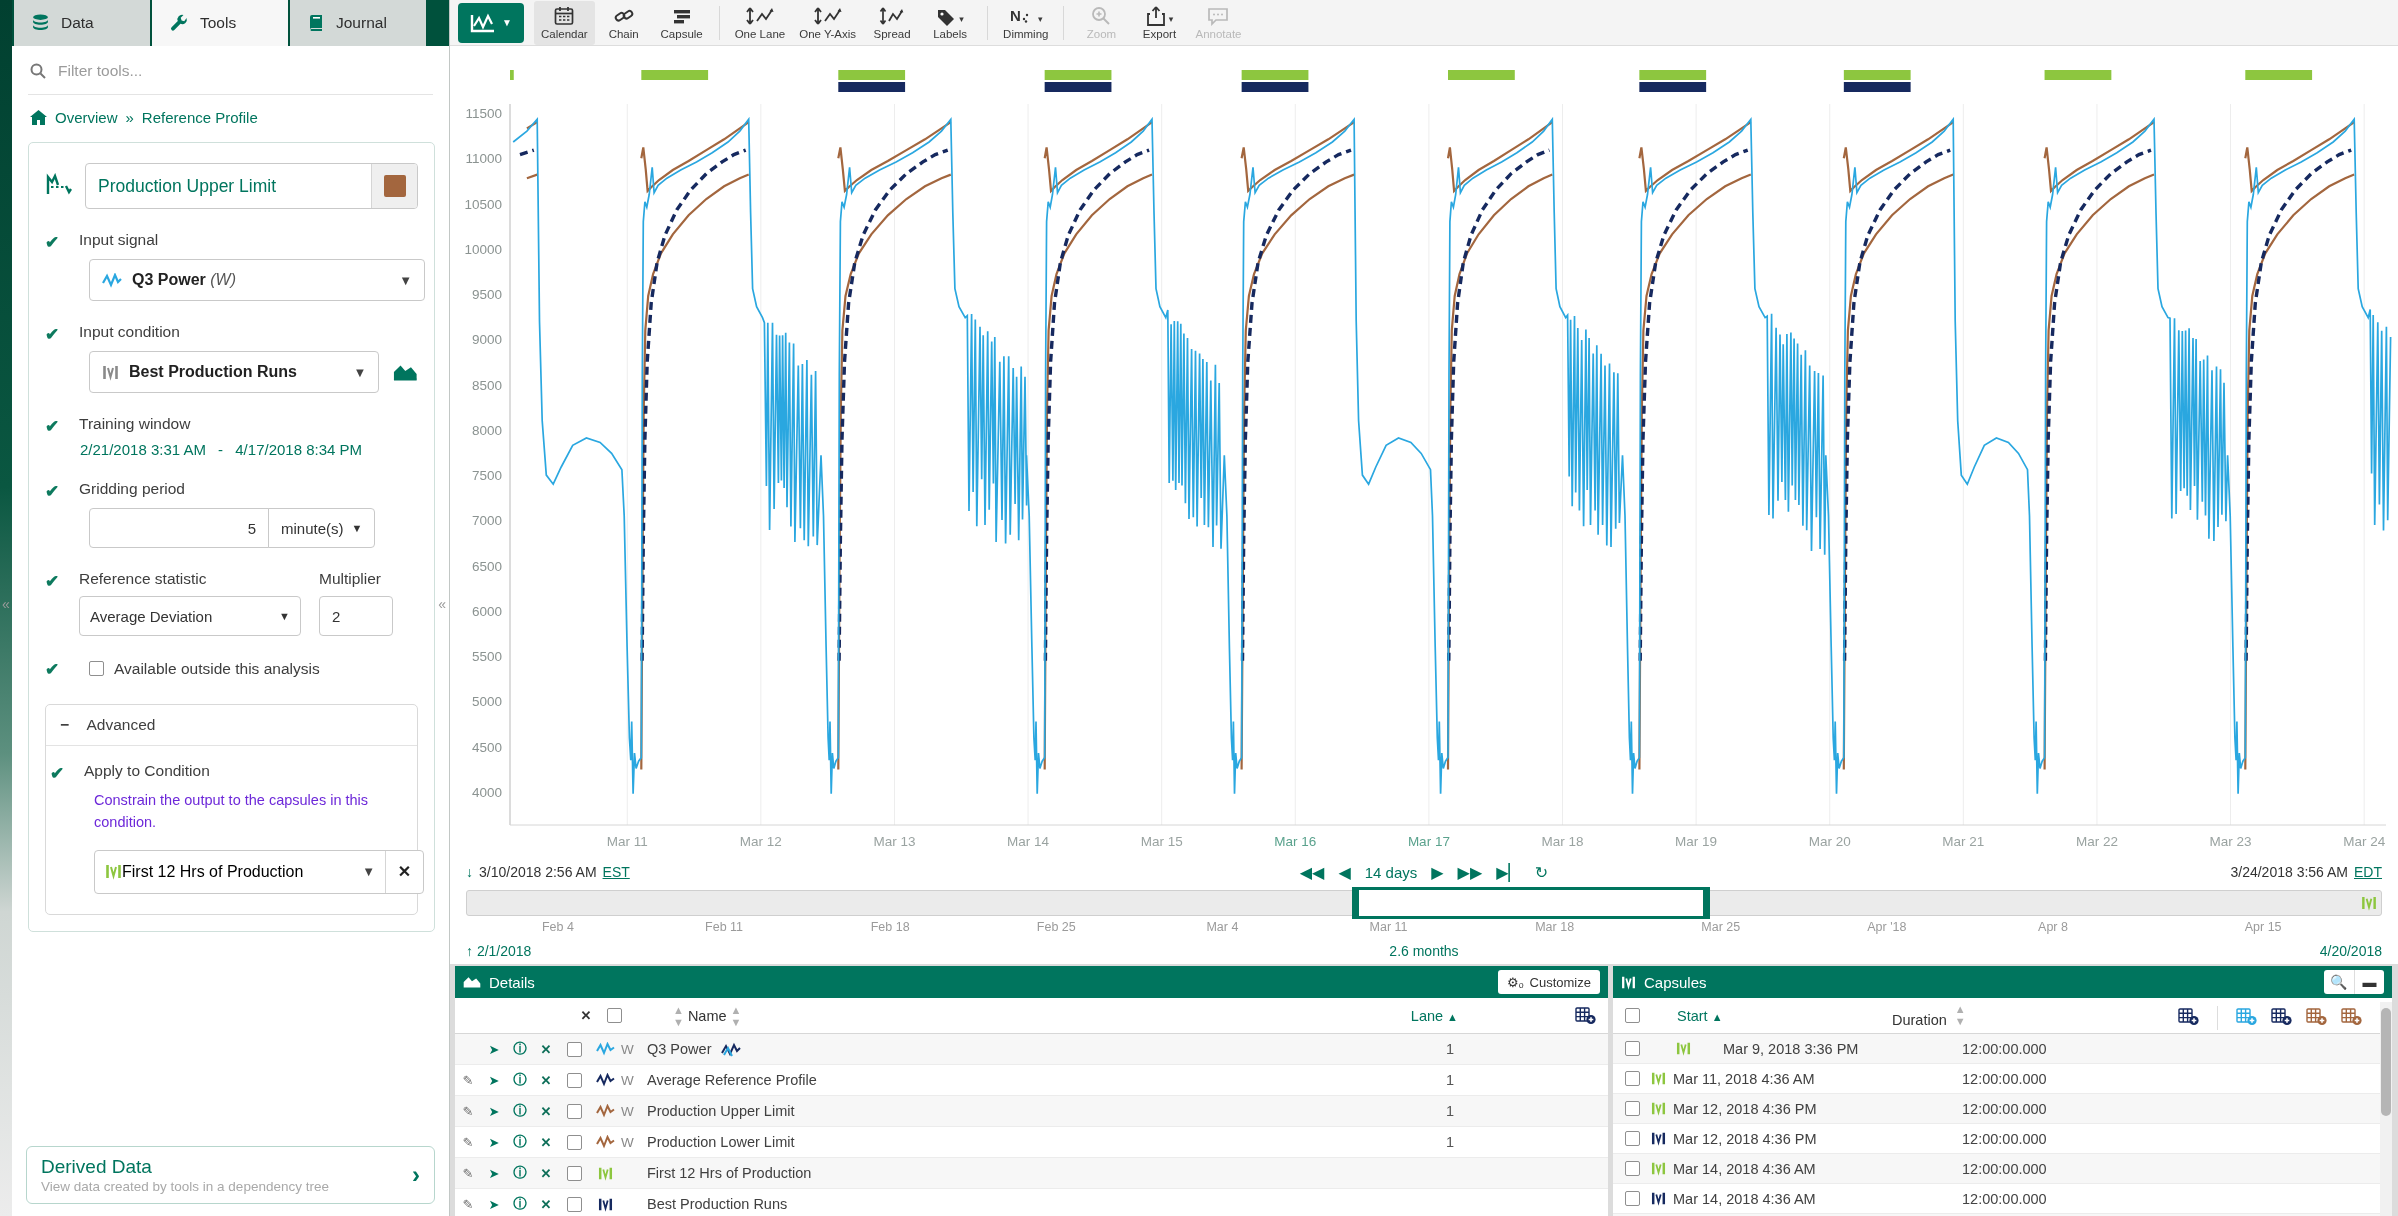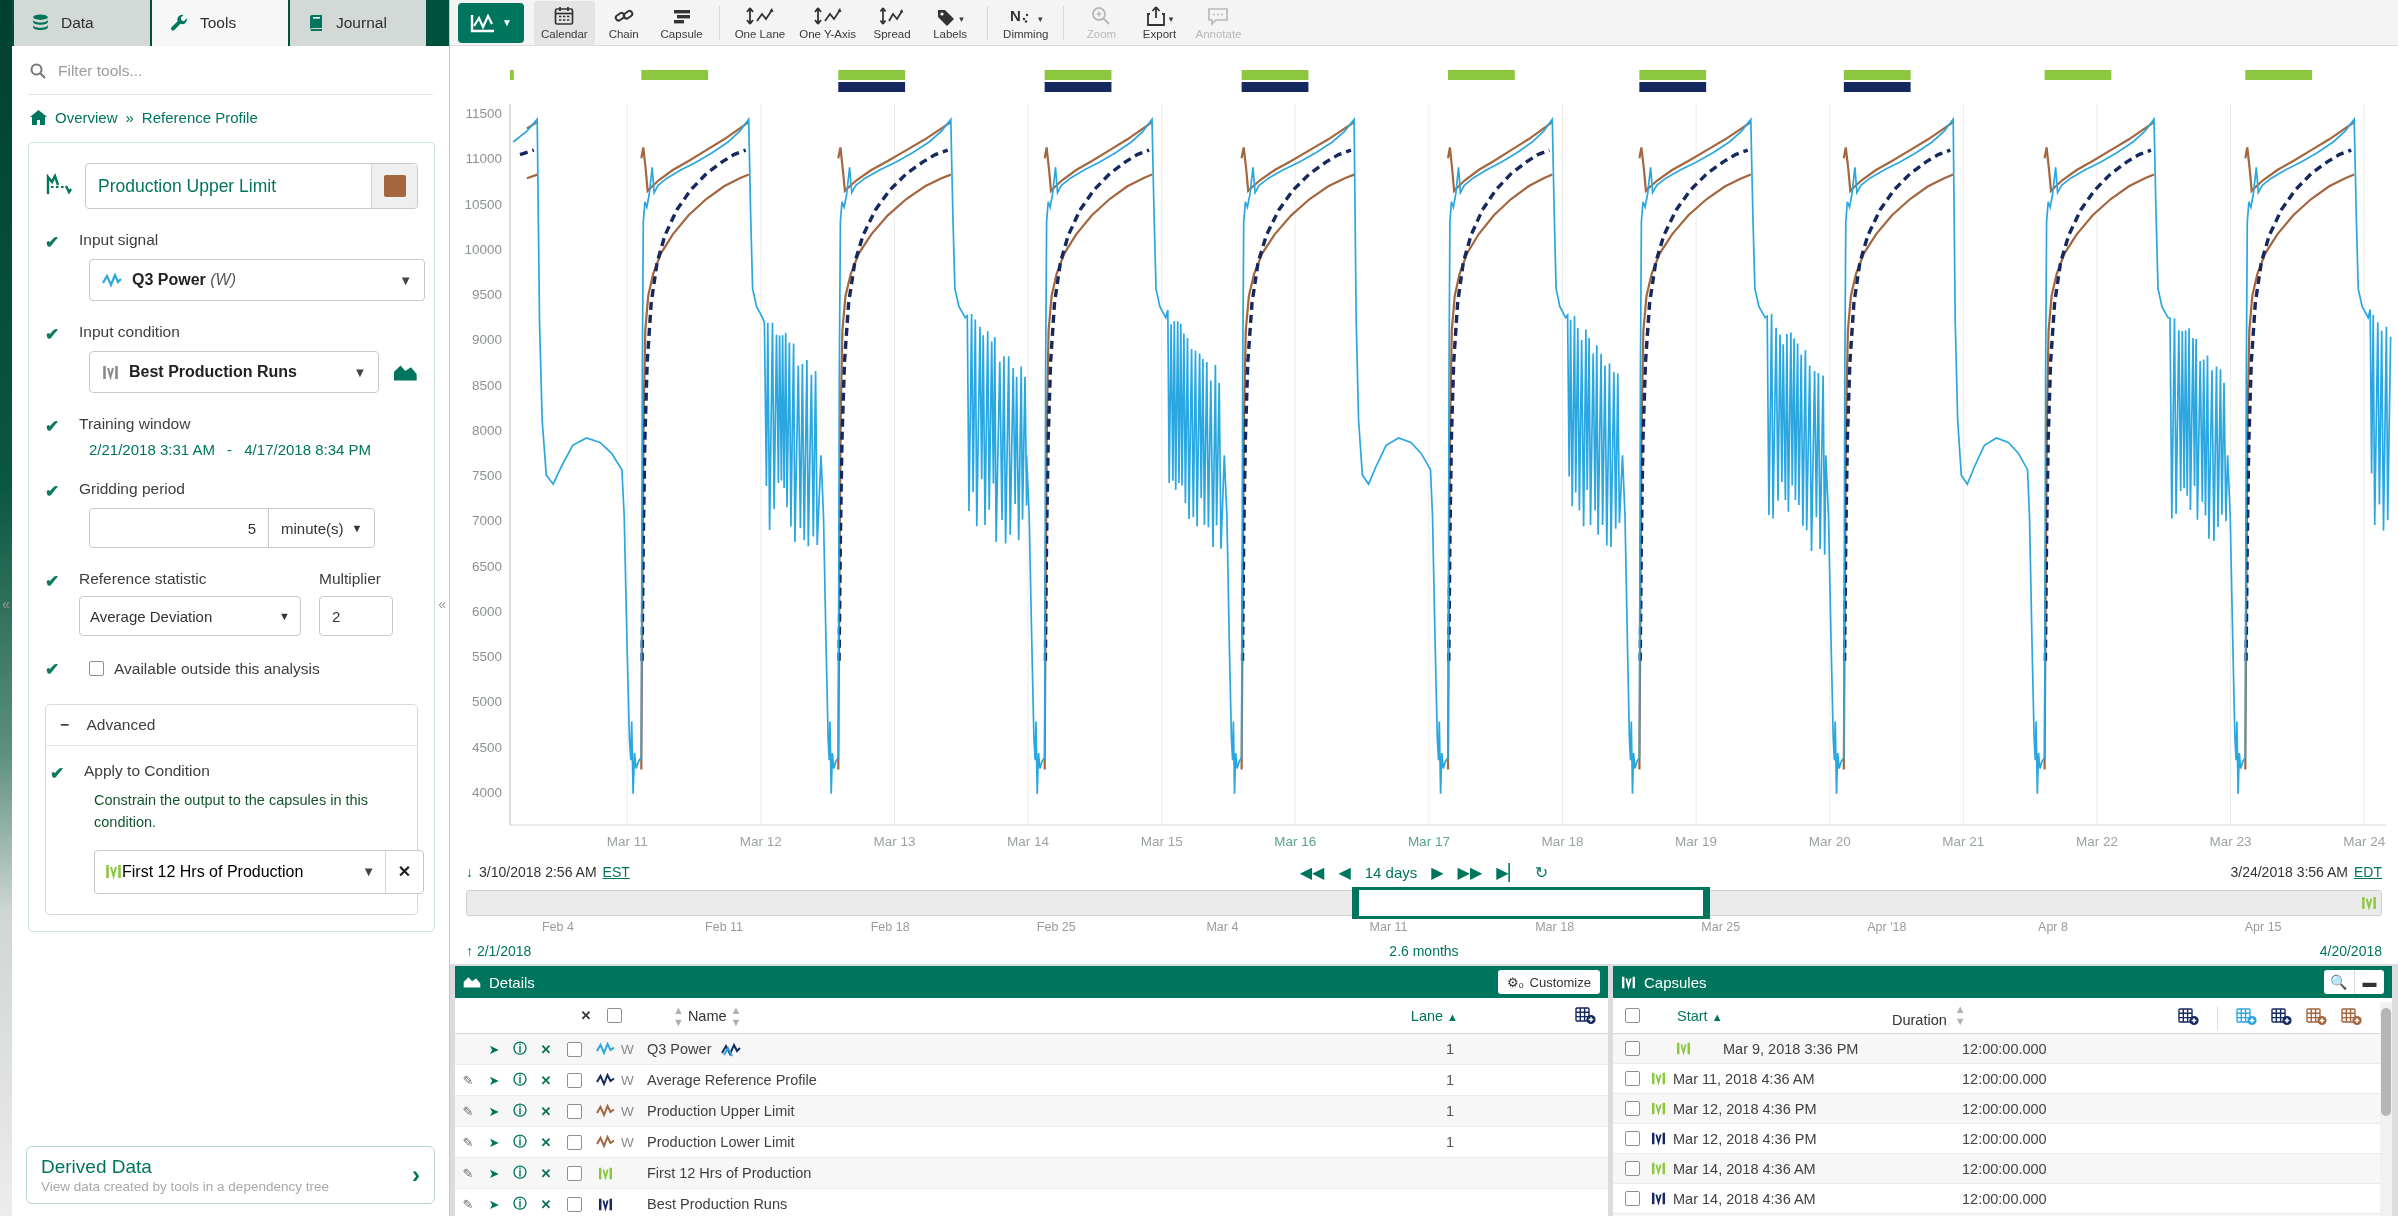--- a/index.html
+++ b/index.html
@@ -35,39 +35,39 @@
   .sec { display:flex; margin-top:22px; }
   .chk { width:34px; flex:none; color:#0d7a5e; font-size:17px; font-weight:bold; padding-top:1px; }
   .sec-body { flex:1; min-width:0; }
   .sec-label { font-size:15.5px; color:#3d3d3d; }
   .dd { display:flex; align-items:center; border:1px solid #c9c9c9; border-radius:4px;
     height:42px; padding:0 12px; margin-top:10px; background:#fff; cursor:pointer; }
   .dd .dd-txt { font-weight:bold; font-size:16px; color:#222; margin-left:10px; white-space:nowrap; }
   .dd .unit { font-style:italic; font-weight:normal; color:#555; }
   .caret { margin-left:auto; color:#444; font-size:13px; padding-left:14px; }
   .indent { margin-left:10px; }
-  .dates { margin:8px 0 0 10px; color:#00755e; font-size:15px; }
+  .dates { margin:8px 0 0 1px; color:#00755e; font-size:15px; }
   .grid-row { display:flex; margin:10px 0 0 10px; }
   .num-input { width:180px; height:40px; border:1px solid #c9c9c9; border-radius:4px 0 0 4px;
     display:flex; align-items:center; justify-content:flex-end; padding-right:12px; font-size:15px; color:#333; background:#fff; }
   .unit-sel { height:40px; border:1px solid #c9c9c9; margin-left:-1px; border-radius:0 4px 4px 0;
     display:flex; align-items:center; padding:0 12px; font-size:15px; color:#333; background:#fff; cursor:pointer; gap:8px; }
   .two-col { display:flex; align-items:flex-end; gap:18px; }
   .sel { width:222px; height:40px; border:1px solid #c9c9c9; border-radius:4px; display:flex;
     align-items:center; padding:0 10px; font-size:15px; color:#333; background:#fff; cursor:pointer; margin-top:8px; }
   .sel .sel-car { margin-left:auto; font-size:11px; color:#333; }
   .mult-input { width:74px; height:40px; border:1px solid #c9c9c9; border-radius:4px; display:flex;
     align-items:center; padding-left:12px; font-size:15px; color:#333; margin-top:8px; background:#fff; }
   .cb { width:15px; height:15px; border:1px solid #8f8f8f; border-radius:2px; display:inline-block;
     vertical-align:-2px; margin-right:10px; background:#fff; cursor:pointer; }
   .adv-box { border:1px solid #d9d9d9; border-radius:5px; margin-top:24px; }
   .adv-head { padding:11px 14px; color:#404040; font-size:15.5px; border-bottom:1px solid #e3e3e3; cursor:pointer; }
   .adv-head .minus { font-weight:bold; margin-right:14px; }
   .adv-body { padding:16px 14px 20px 4px; }
-  .help { margin:10px 0 8px 10px; color:#14532d; font-size:14.5px; line-height:1.5; max-width:300px; }
+  .help { margin:10px 0 8px 10px; color:#6d28d9; font-size:14.5px; line-height:1.5; max-width:300px; }
   .cond-dd { display:flex; align-items:stretch; border:1px solid #c9c9c9; border-radius:4px;
     height:44px; margin:16px 0 0 10px; width:330px; background:#fff; }
   .cond-main { flex:1; display:flex; align-items:center; padding:0 10px; cursor:pointer; }
   .cond-x { width:38px; border-left:1px solid #d5d5d5; display:flex; align-items:center;
     justify-content:center; color:#222; font-weight:bold; cursor:pointer; }
   .btn-row { display:flex; justify-content:center; gap:42px; margin-top:28px; }
   .btn { height:42px; border-radius:4px; font-size:15.5px; display:flex; align-items:center;
     justify-content:center; cursor:pointer; }
   .btn.cancel { width:150px; background:#fff; border:1px solid #c9c9c9; color:#444; }
   .btn.exec { width:160px; background:#00755e; color:#fff; border:1px solid #00755e; }

